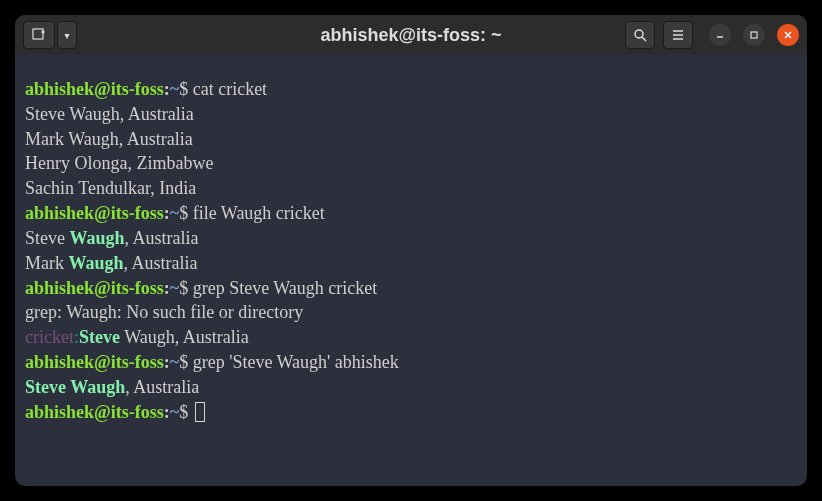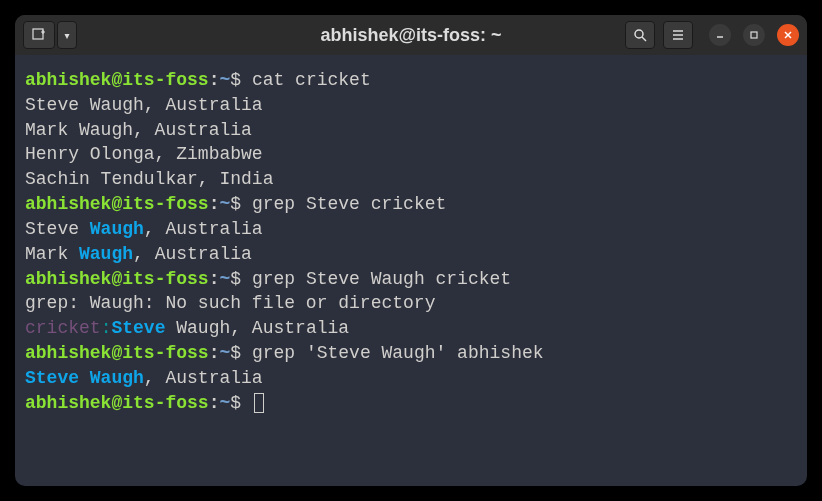--- a/index.html
+++ b/index.html
@@ -99,39 +99,39 @@
     }
     .win-ctrl.min, .win-ctrl.max {
       background: #3a3a3a;
     }
     .win-ctrl.close {
       background: #e95420;
       color: #fff;
     }
     .terminal {
       flex: 1;
-      padding: 13px 10px;
-      font-family: Liberation Mono, monospace;
+      padding: 22px 10px;
+      font-family: Liberation Serif, serif;
       font-size: 18px;
       line-height: 1.38;
       color: #d0cfcc;
       overflow: hidden;
     }
     .line {
       white-space: pre;
     }
     .user { color: #8ae234; font-weight: bold; }
     .host { color: #8ae234; font-weight: bold; }
     .at   { color: #8ae234; font-weight: bold; }
     .colon { color: #d0cfcc; font-weight: bold; }
     .path { color: #729fcf; font-weight: bold; }
     .dollar { color: #d0cfcc; }
     .cmd  { color: #d0cfcc; }
     .out  { color: #d0cfcc; }
-    .match { color: #0ea5e9; font-weight: bold; }
+    .match { color: #86efac; font-weight: bold; }
     .file { color: #75507b; }
     .filecolon { color: #06989a; }
     .cursor {
       display: inline-block;
       width: 10px;
       height: 20px;
       border: 1px solid #d0cfcc;
       vertical-align: text-bottom;
       margin-left: 2px;
     }
@@ -188,21 +188,21 @@
       </div>
     </div>
   </div>
 
   <div class="terminal">
     <div class="line"><span class="user">abhishek</span><span class="at">@</span><span class="host">its-foss</span><span class="colon">:</span><span class="path">~</span><span class="dollar">$ </span><span class="cmd">cat cricket</span></div>
     <div class="line out">Steve Waugh, Australia</div>
     <div class="line out">Mark Waugh, Australia</div>
     <div class="line out">Henry Olonga, Zimbabwe</div>
     <div class="line out">Sachin Tendulkar, India</div>
-    <div class="line"><span class="user">abhishek</span><span class="at">@</span><span class="host">its-foss</span><span class="colon">:</span><span class="path">~</span><span class="dollar">$ </span><span class="cmd">grep Steve cricket</span></div>
+    <div class="line"><span class="user">abhishek</span><span class="at">@</span><span class="host">its-foss</span><span class="colon">:</span><span class="path">~</span><span class="dollar">$ </span><span class="cmd">file Waugh cricket</span></div>
     <div class="line"><span class="out">Steve </span><span class="match">Waugh</span><span class="out">, Australia</span></div>
     <div class="line"><span class="out">Mark </span><span class="match">Waugh</span><span class="out">, Australia</span></div>
     <div class="line"><span class="user">abhishek</span><span class="at">@</span><span class="host">its-foss</span><span class="colon">:</span><span class="path">~</span><span class="dollar">$ </span><span class="cmd">grep Steve Waugh cricket</span></div>
     <div class="line out">grep: Waugh: No such file or directory</div>
     <div class="line"><span class="file">cricket</span><span class="filecolon">:</span><span class="match">Steve</span><span class="out"> Waugh, Australia</span></div>
     <div class="line"><span class="user">abhishek</span><span class="at">@</span><span class="host">its-foss</span><span class="colon">:</span><span class="path">~</span><span class="dollar">$ </span><span class="cmd">grep 'Steve Waugh' abhishek</span></div>
     <div class="line"><span class="match">Steve Waugh</span><span class="out">, Australia</span></div>
     <div class="line"><span class="user">abhishek</span><span class="at">@</span><span class="host">its-foss</span><span class="colon">:</span><span class="path">~</span><span class="dollar">$ </span><span class="cursor"></span></div>
   </div>
 </div>

